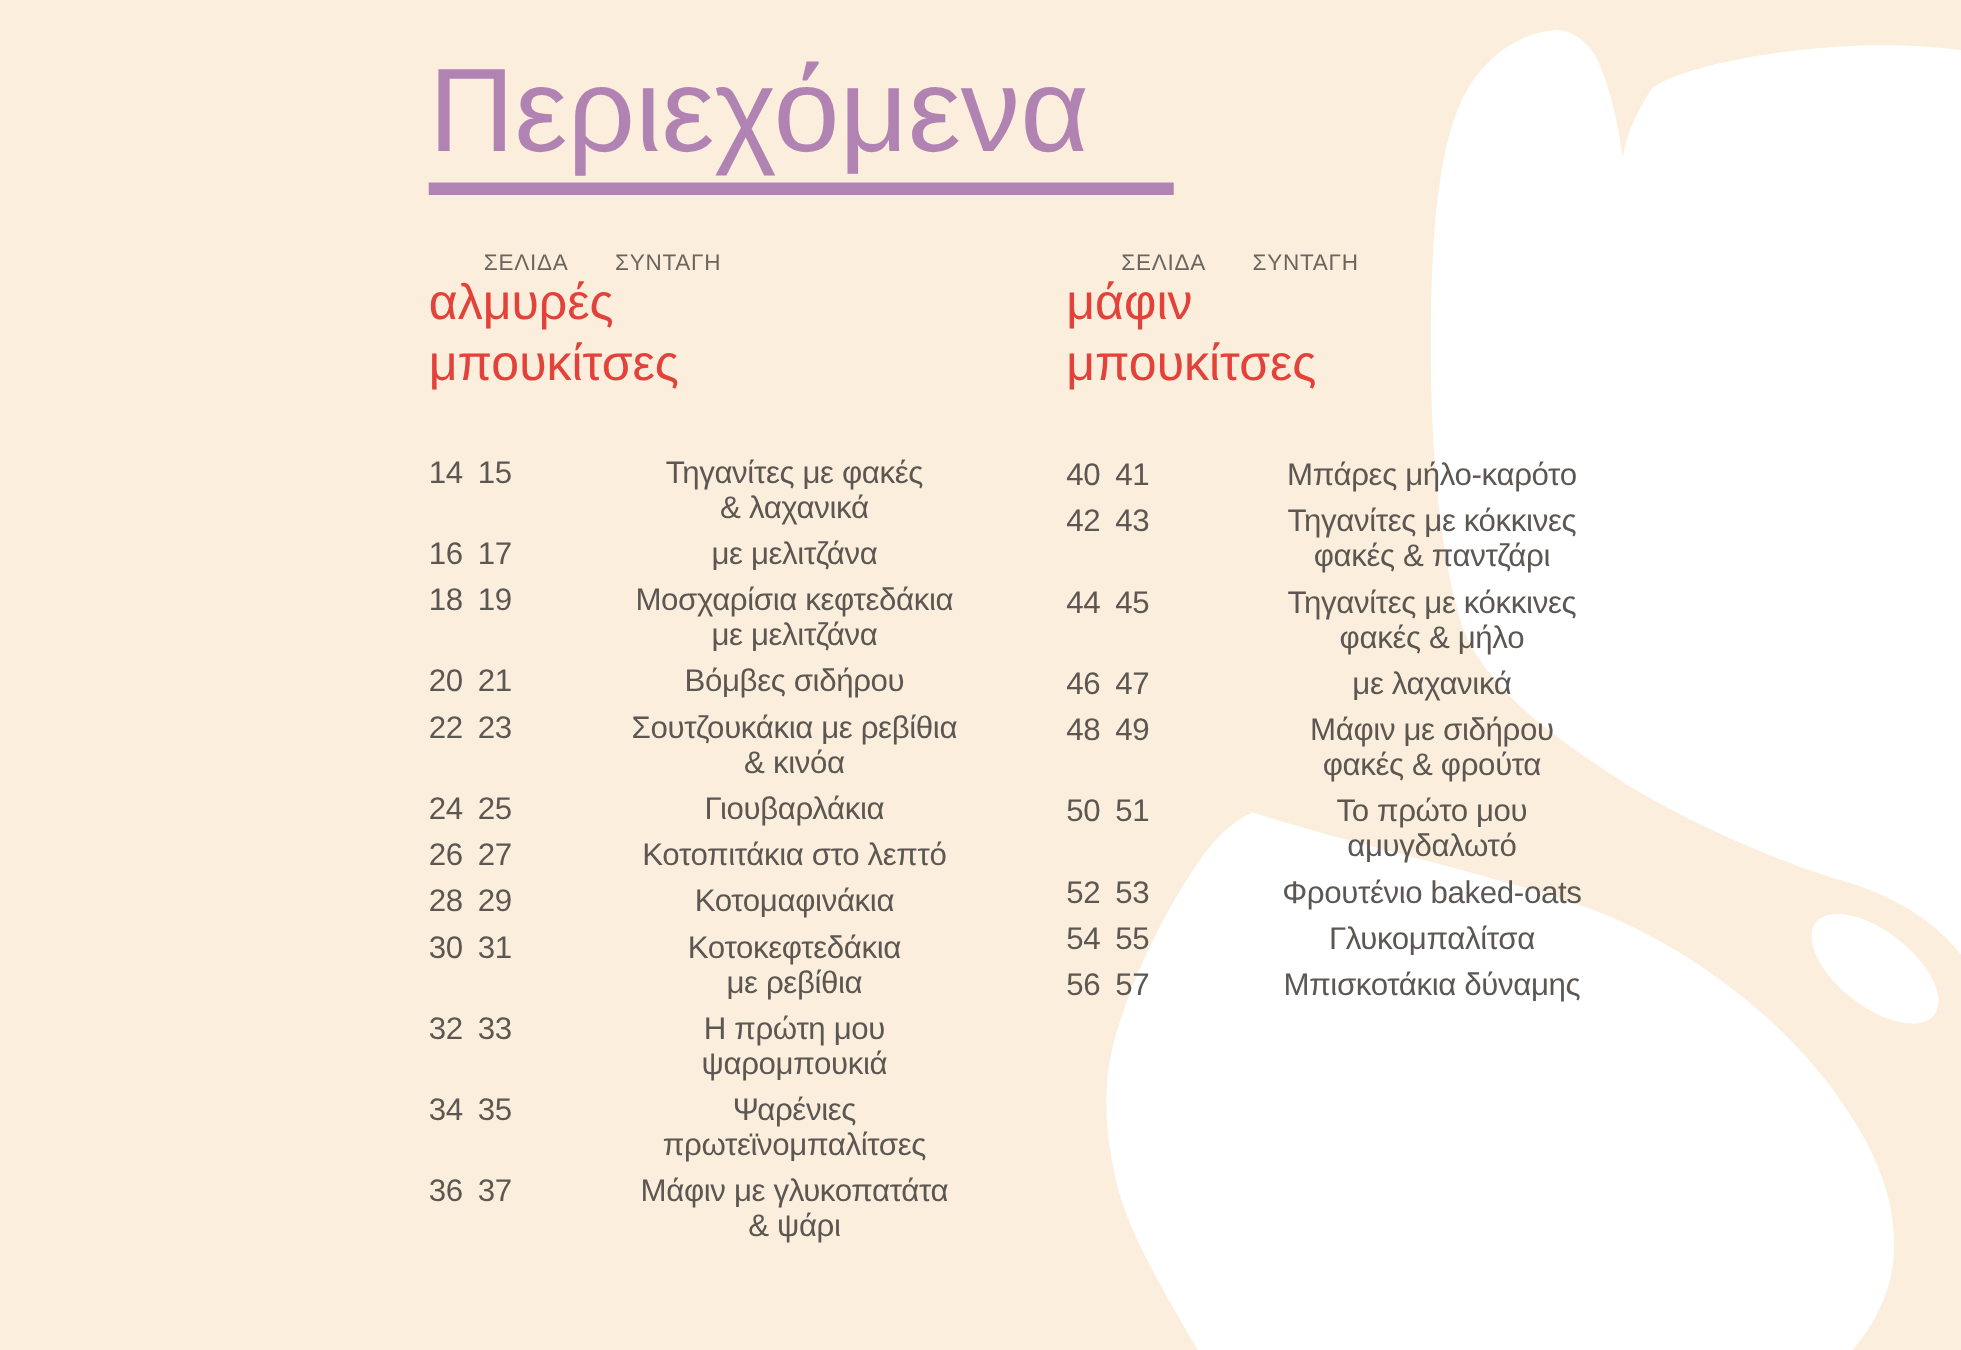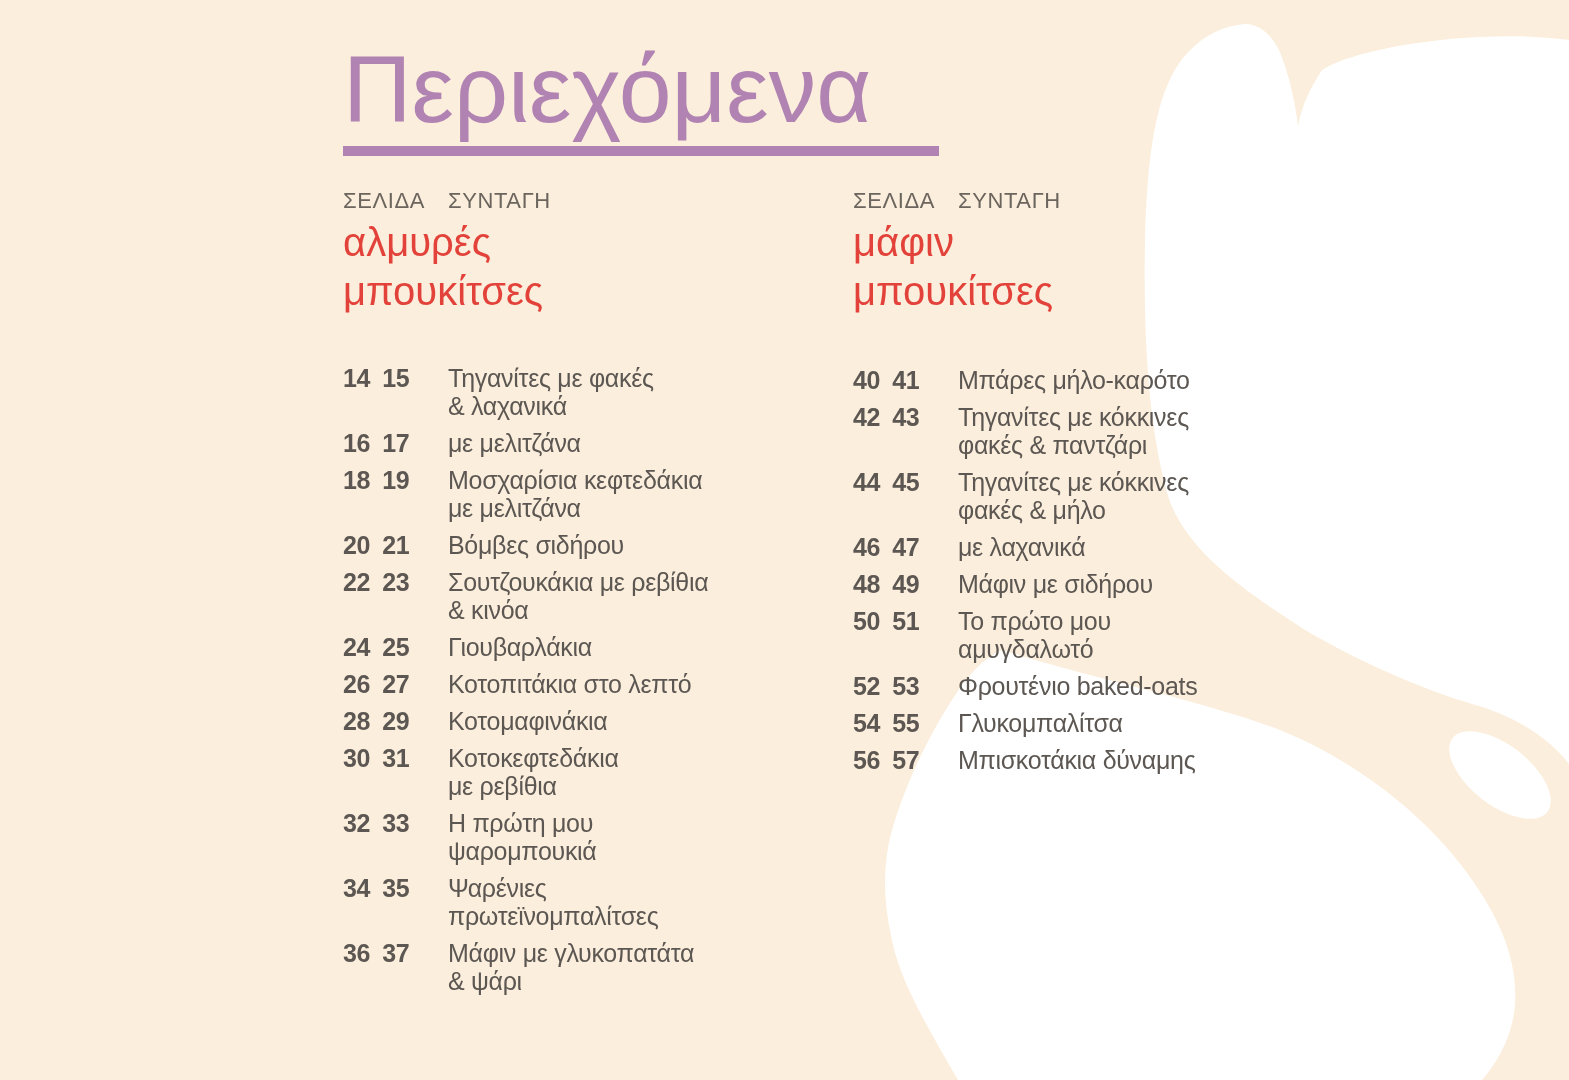--- a/index.html
+++ b/index.html
@@ -12,36 +12,36 @@
   .content{position:absolute;left:0;top:0;width:1252px;height:1080px;}
   .title{
     position:absolute;left:343px;top:42px;
     font-size:95px;line-height:1;color:#B183B2;white-space:nowrap;
   }
   .rule{
     position:absolute;left:343px;top:146px;width:596px;height:10px;
     background:#B183B2;
   }
   .col-headers{
-    position:absolute;top:188px;display:flex;
-    font-size:22px;letter-spacing:.6px;color:#6B655E;white-space:nowrap;
+    position:absolute;top:200px;display:flex;
+    font-size:18px;letter-spacing:.6px;color:#6B655E;white-space:nowrap;margin-left:44px;
   }
   .col-headers .cell1{width:105px;flex:0 0 105px;}
   .section{
     position:absolute;top:218px;
     font-size:40px;line-height:49px;color:#E2423A;white-space:nowrap;
   }
   .toc{position:absolute;width:480px;}
   .toc .item{
     display:flex;margin-bottom:9px;
     font-size:25px;line-height:28px;color:#5C5752;letter-spacing:-.3px;
   }
-  .nums{flex:0 0 105px;white-space:nowrap;font-weight:bold;}
+  .nums{flex:0 0 105px;white-space:nowrap;}
   .n2{margin-left:12px;}
-  .name{flex:1;}
+  .name{flex:1;text-align:center;}
   .nl2:empty{display:none;}
 </style>
 </head>
 <body>
 
 <svg class="shape-svg" viewBox="0 0 1569 1080" aria-hidden="true">
   <path fill="#FFFFFF" d="
     M1245,24
     C1222,26 1200,36 1180,62
     C1156,95 1147,155 1145,240
@@ -216,20 +216,21 @@
       <div class="nums"><span class="n1">46</span><span class="n2">47</span></div>
       <div class="name">
           <div class="nl2">με λαχανικά</div>
         </div>
     </div>
 
     <div class="item">
       <div class="nums"><span class="n1">48</span><span class="n2">49</span></div>
       <div class="name">
           <div class="nl1">Μάφιν με σιδήρου</div>
+          <div class="nl2">φακές &amp; φρούτα</div>
         </div>
     </div>
 
     <div class="item">
       <div class="nums"><span class="n1">50</span><span class="n2">51</span></div>
       <div class="name">
           <div class="nl1">Το πρώτο μου</div>
           <div class="nl2">αμυγδαλωτό</div>
         </div>
     </div>

